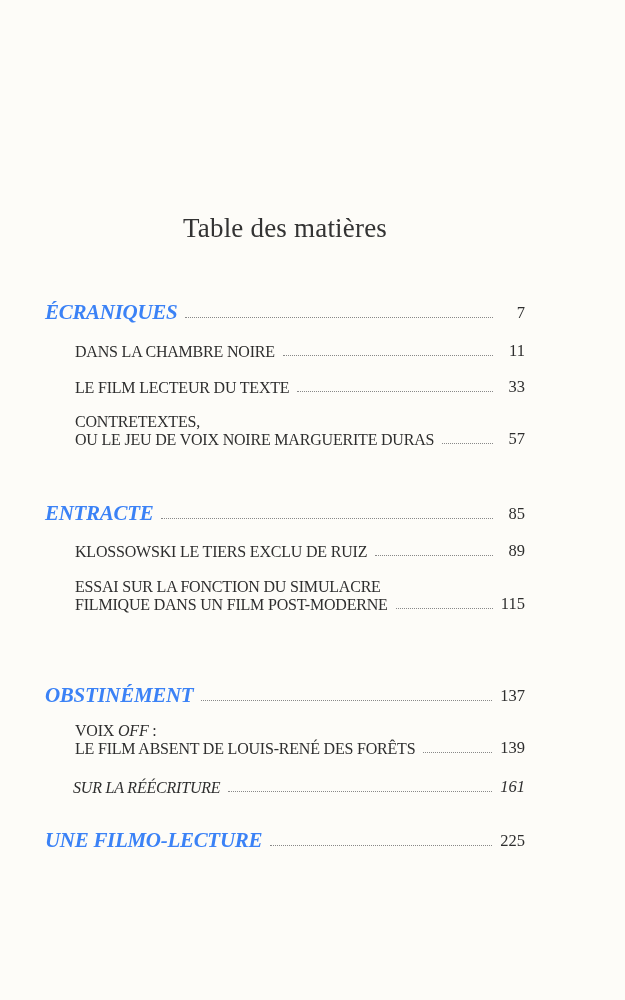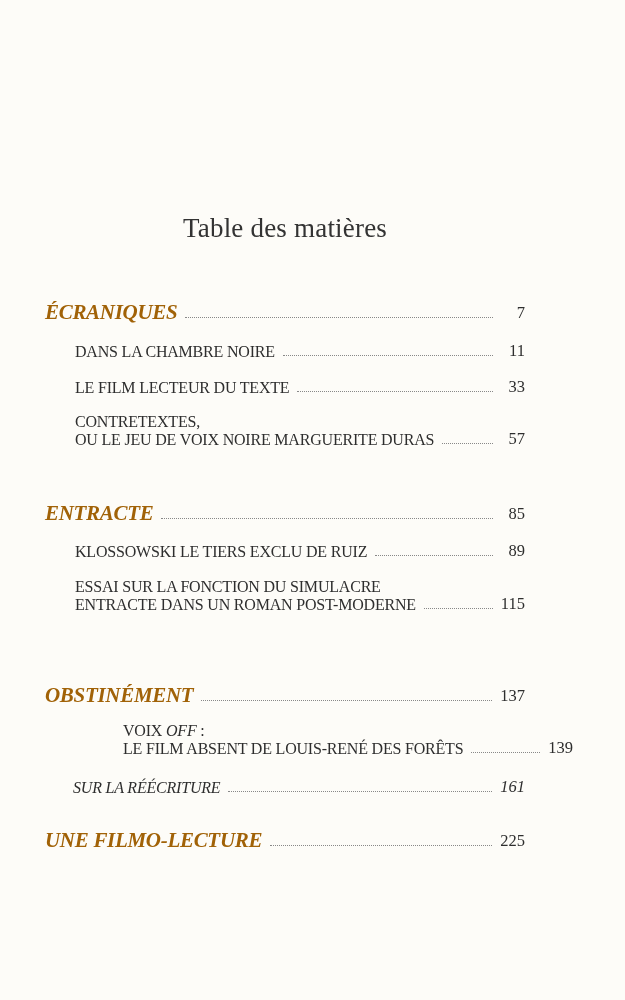--- a/index.html
+++ b/index.html
@@ -34,21 +34,21 @@
       width: auto;
     }
     .toc-title {
       white-space: nowrap;
       line-height: 1.05;
     }
     .toc-title.part {
       font-style: italic;
       font-weight: bold;
       font-size: 21px;
-      color: #a16207;
+      color: #3b82f6;
       letter-spacing: -0.3px;
     }
     .toc-title.chapter {
       font-size: 16px;
       color: #2e2e2e;
       letter-spacing: -0.2px;
     }
     .leader {
       flex: 1;
       border-bottom: 1px dotted #888;
@@ -108,33 +108,33 @@
 
 <div class="toc-row" style="top:541px; left:75px; width:450px;">
   <span class="toc-title chapter">KLOSSOWSKI LE TIERS EXCLU DE RUIZ</span>
   <span class="leader"></span>
   <span class="page-num">89</span>
 </div>
 
 <div class="toc-row" style="top:578px; left:75px; width:450px;">
   <span class="toc-title chapter multi">
     <span class="line">ESSAI SUR LA FONCTION DU SIMULACRE</span>
-    <span class="line">ENTRACTE DANS UN ROMAN POST-MODERNE</span>
+    <span class="line">FILMIQUE DANS UN FILM POST-MODERNE</span>
   </span>
   <span class="leader"></span>
   <span class="page-num">115</span>
 </div>
 
 <div class="toc-row" style="top:684px; left:45px; width:480px;">
   <span class="toc-title part">OBSTINÉMENT</span>
   <span class="leader"></span>
   <span class="page-num">137</span>
 </div>
 
-<div class="toc-row" style="top:722px; left:75px; width:450px;margin-left:48px;">
+<div class="toc-row" style="top:722px; left:75px; width:450px;">
   <span class="toc-title chapter multi">
     <span class="line"><span>VOIX </span><span class="off">OFF</span><span> :</span></span>
     <span class="line">LE FILM ABSENT DE LOUIS-RENÉ DES FORÊTS</span>
   </span>
   <span class="leader"></span>
   <span class="page-num">139</span>
 </div>
 
 <div class="toc-row" style="top:777px; left:73px; width:452px;font-style:italic;">
   <span class="toc-title chapter">SUR LA RÉÉCRITURE</span>

